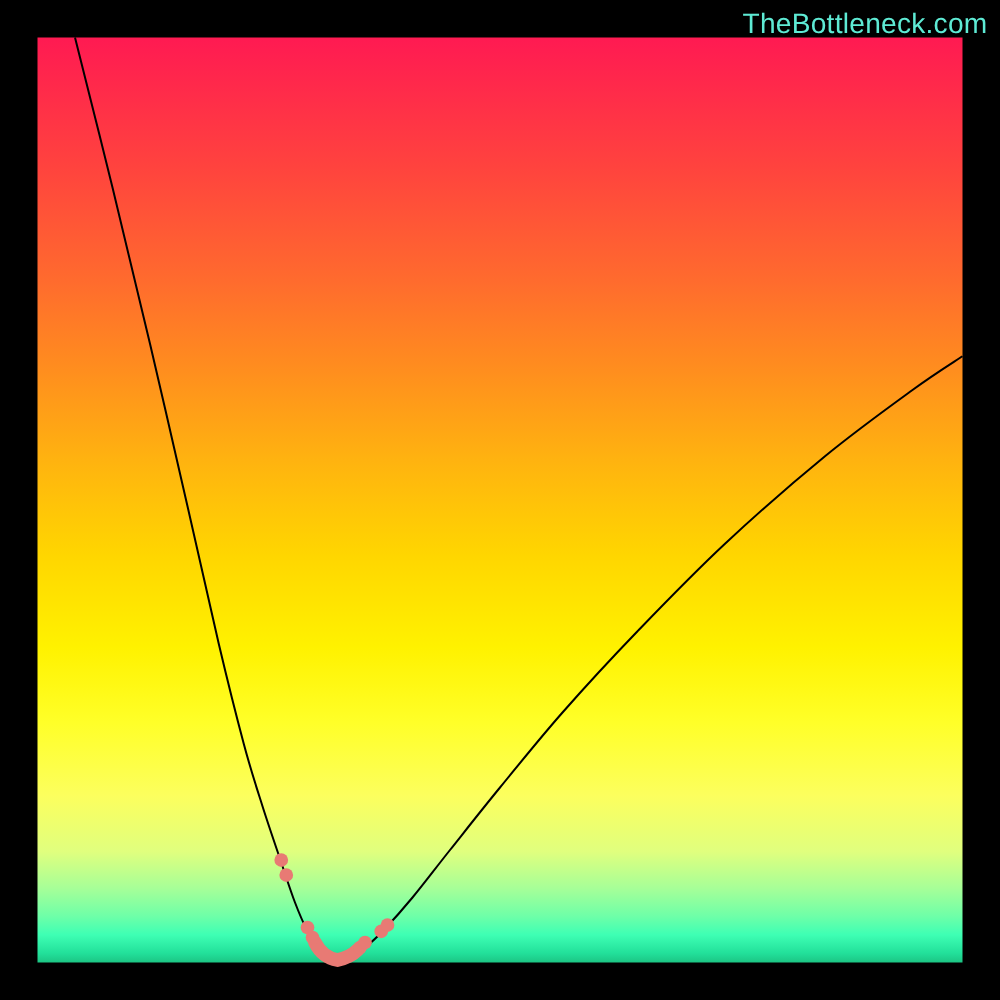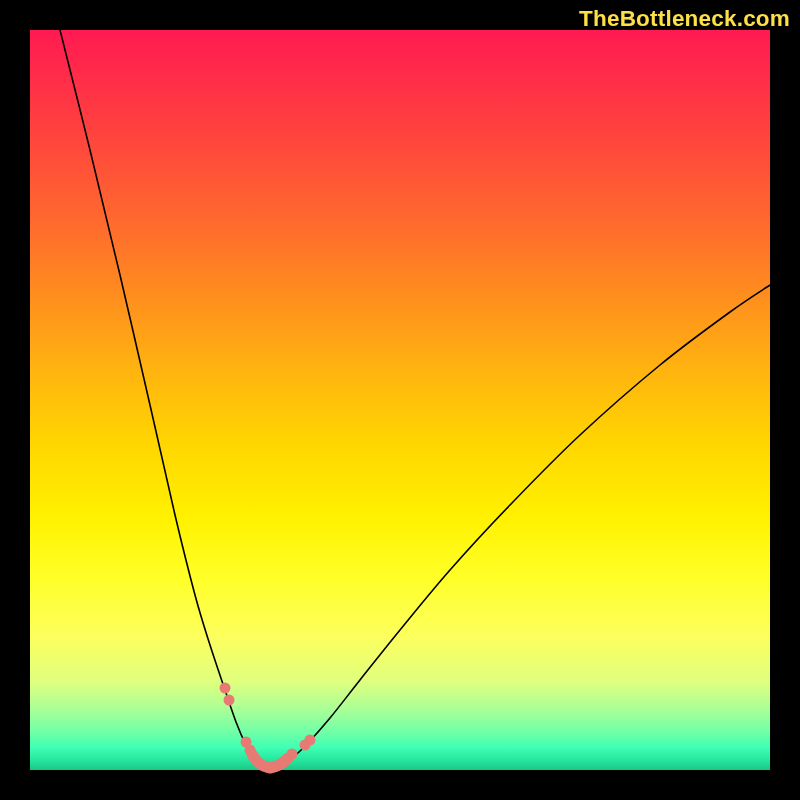--- a/index.html
+++ b/index.html
@@ -29,23 +29,23 @@
       #a6ff98 92%,
       #6effa8 95%,
       #3effb4 97%,
       #22e09a 99%,
       #1cc584 100%);
   }
   .watermark {
     position: absolute;
     top: 6px;
     right: 10px;
-    color: #fde047;
+    color: #5eead4;
     font-size: 22.5px;
-    font-weight: 700;
+    font-weight: 400;
     letter-spacing: 0.2px;
     z-index: 10;
   }
   svg.curve {
     position: absolute;
     left: 0; top: 0;
     width: 740px;
     height: 740px;
     overflow: visible;
   }

